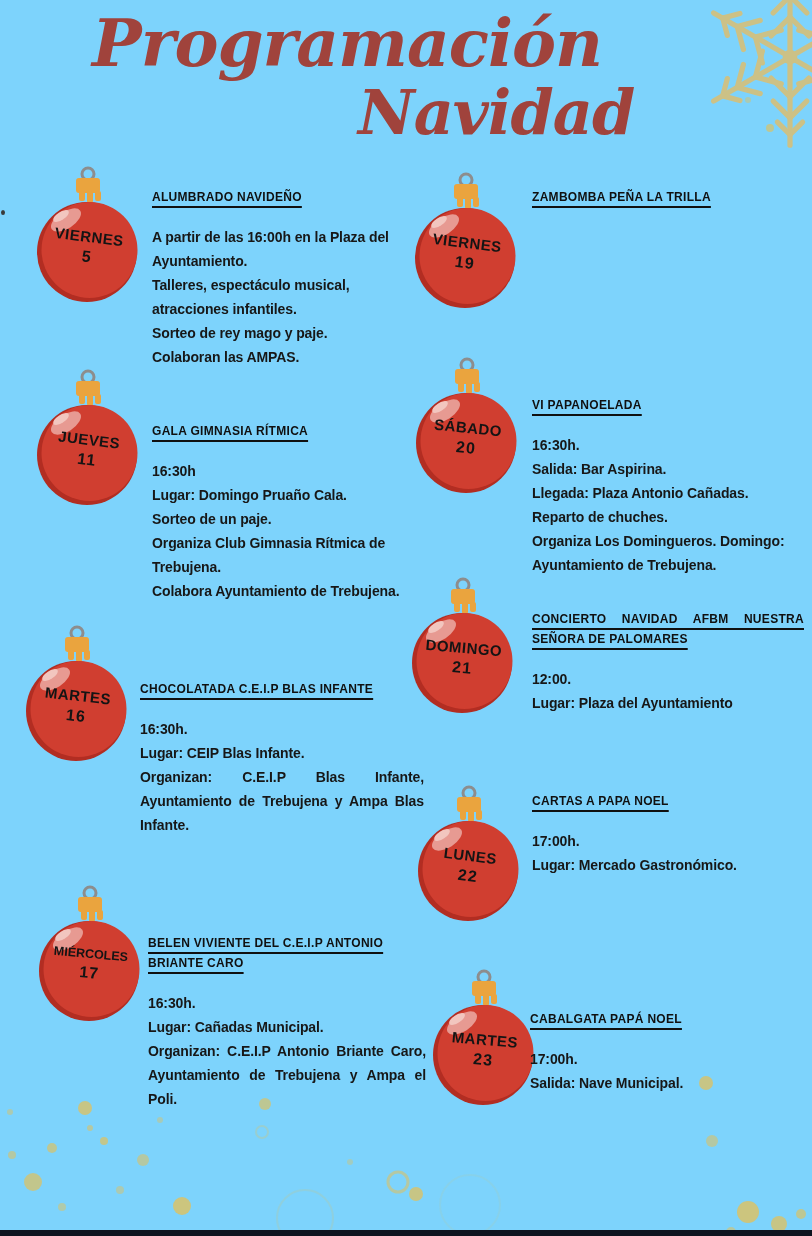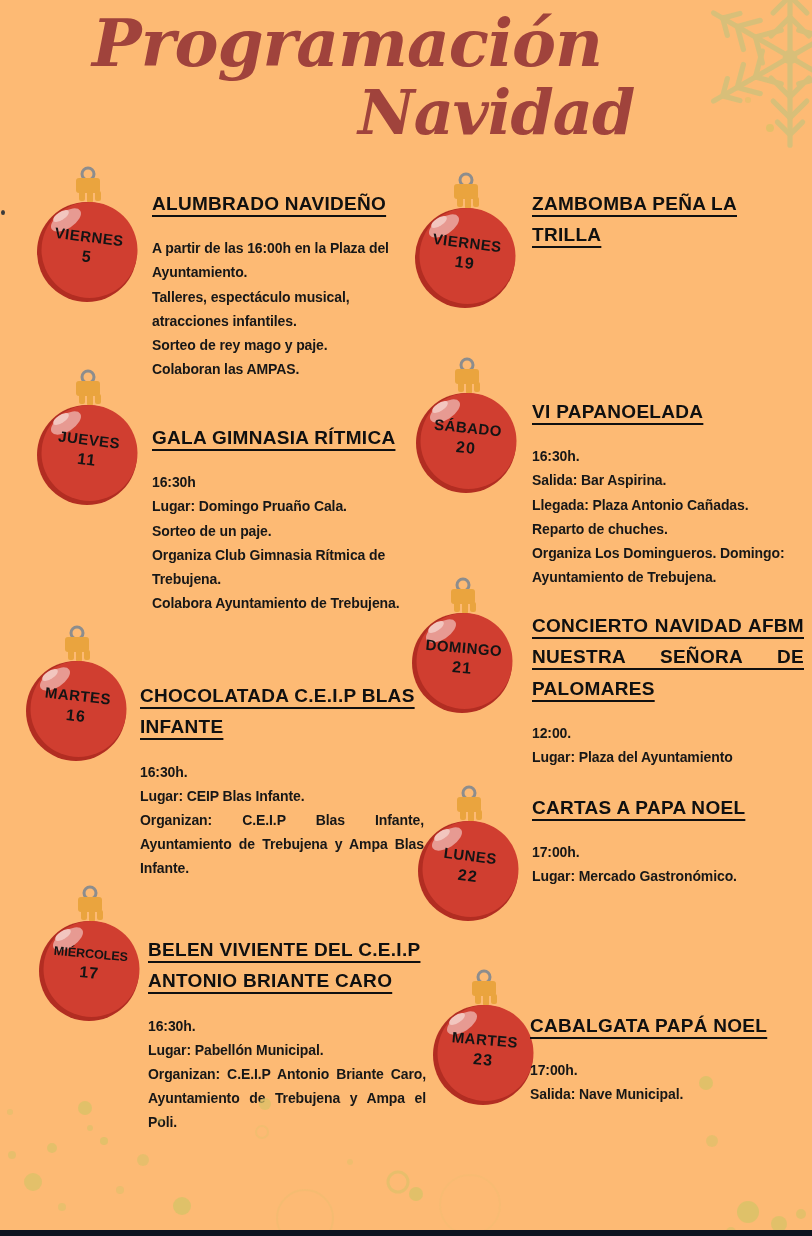--- a/index.html
+++ b/index.html
@@ -1,19 +1,19 @@
 <!DOCTYPE html>
 <html><head>
 <meta charset="utf-8">
 <style>
   html,body{margin:0;padding:0;background:#e8e0d4;}
   .poster{
     position:relative;
     width:812px;height:1236px;
-    background:#fdba74;
+    background:#7dd3fc;
     overflow:hidden;
     font-family:"Liberation Sans",sans-serif;
     color:#161616;
   }
   
   .title-line{
     position:absolute;
     font-family:"DejaVu Serif",serif;
     font-style:italic;
     font-weight:600;
@@ -31,21 +31,21 @@
     text-align:center;font-weight:bold;color:#141414;
   }
   .ball-day{font-size:15px;letter-spacing:.5px;}
   .ball-day.small{font-size:12.5px;letter-spacing:0;}
   .ball-date{font-size:16px;margin-top:3px;letter-spacing:1px;}
 
   
   .details{position:absolute;}
   .evt-title{
     margin:0 0 17px 0;
-    font-size:19px;font-weight:bold;color:#101010;
+    font-size:12px;font-weight:bold;color:#101010;
     letter-spacing:.3px;line-height:1.65;
     text-decoration:underline;
     text-decoration-thickness:2px;
     text-underline-offset:5px;
   }
   .evt-title.justify{text-align:justify;}
   .evt-body > div{
     font-size:14px;font-weight:bold;color:#171717;
     line-height:1.72;letter-spacing:-.1px;
   }
@@ -169,21 +169,21 @@
       </svg>
     <div class="ball-label" style="transform:rotate(5deg)">
       <div class="ball-day small">MIÉRCOLES</div>
       <div class="ball-date">17</div>
     </div>
   </div>
   <div class="details" style="left:148px;top:934px;width:278px">
     <h3 class="evt-title">BELEN VIVIENTE DEL C.E.I.P ANTONIO BRIANTE CARO</h3>
     <div class="evt-body">
       <div>16:30h.</div>
-      <div>Lugar: Pabellón Municipal.</div>
+      <div>Lugar: Cañadas Municipal.</div>
       <div class="justify">Organizan: C.E.I.P Antonio Briante Caro, Ayuntamiento de Trebujena y Ampa el Poli.</div>
     </div>
   </div>
 
   <div class="ornament" style="left:411px;top:166px">
     <svg viewBox="0 0 110 142" width="110" height="142">
         <use href="#ballsym"></use>
       </svg>
     <div class="ball-label" style="transform:rotate(7deg)">
       <div class="ball-day">VIERNES</div>

